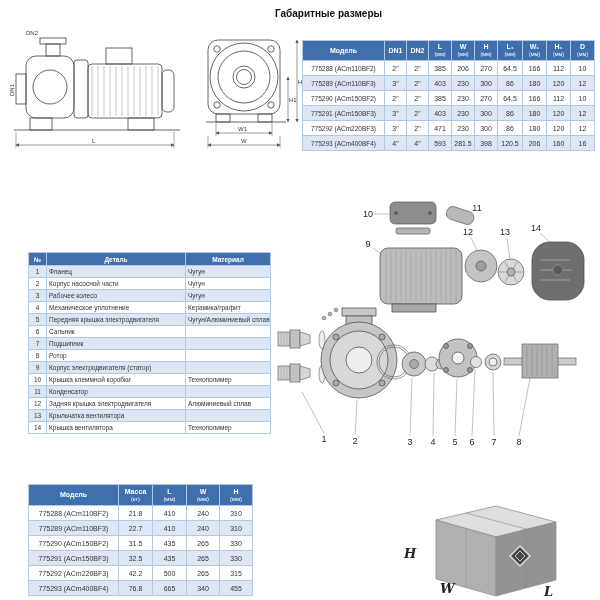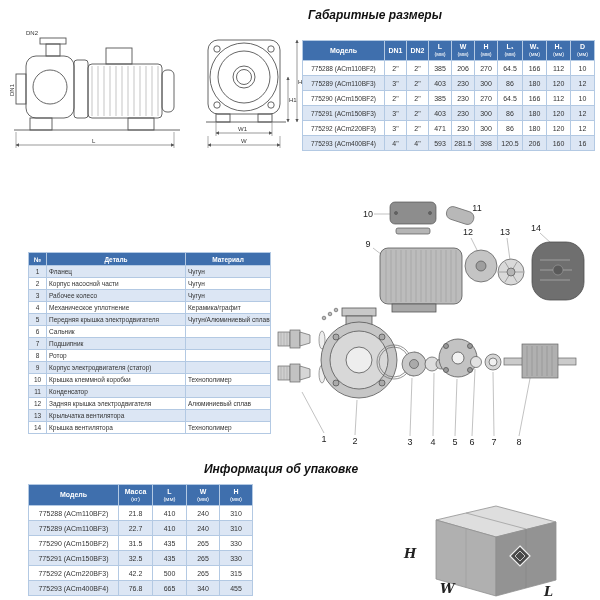--- a/index.html
+++ b/index.html
@@ -6,22 +6,22 @@
   html,body { width:600px; height:600px; }
   body {
     background:#fff;
     font-family:"Liberation Sans","DejaVu Sans",sans-serif;
     color:var(--text-main,#1a1a1a);
     overflow:hidden;
   }
   .page { position:relative; width:600px; height:600px; background:#fff; }
 
   .section-title {
-    position:absolute; font-weight:bold; font-size:12px; color:#111;
-    text-align:center; white-space:nowrap;font-style:italic;
+    position:absolute; font-weight:bold; font-size:10px; color:#111;
+    text-align:left; white-space:nowrap;
   }
   #dims-title { left:275px; top:8px; width:200px; }
   #structure-title { left:256px; top:177px; width:200px; }
   #pack-title { left:171px; top:462px; width:220px; }
 
   table { border-collapse:collapse; table-layout:fixed; position:absolute; background:#fff; }
   th,td {
     border:1px solid var(--grid-border,#b3c9e3);
     text-align:center; vertical-align:middle;
     overflow:hidden; white-space:nowrap;
@@ -58,21 +58,20 @@
   .lbl { font-size:6px; fill:#333; }
   .callout { font-size:9px; fill:#222; }
   .boxlbl { font-family:"DejaVu Serif","Liberation Serif",serif; font-style:italic; font-size:13px; fill:#222; font-weight:600; }
 </style>
 </head>
 <body>
 
 <div class="page">
 
   <div id="dims-title" class="section-title">Габаритные размеры</div>
-  <div id="pack-title" class="section-title">Информация об упаковке</div>
 
   <svg id="draw-svg" width="292" height="146" viewBox="0 0 292 146">
     <defs>
       <marker id="arr" markerWidth="7" markerHeight="7" refX="5.5" refY="3" orient="auto-start-reverse">
         <path d="M0,0 L6,3 L0,6 Z" fill="#555"></path>
       </marker>
     </defs>
     <g stroke="#555" stroke-width="0.9" fill="none">
 
       <rect x="30" y="14" width="26" height="6"></rect>

